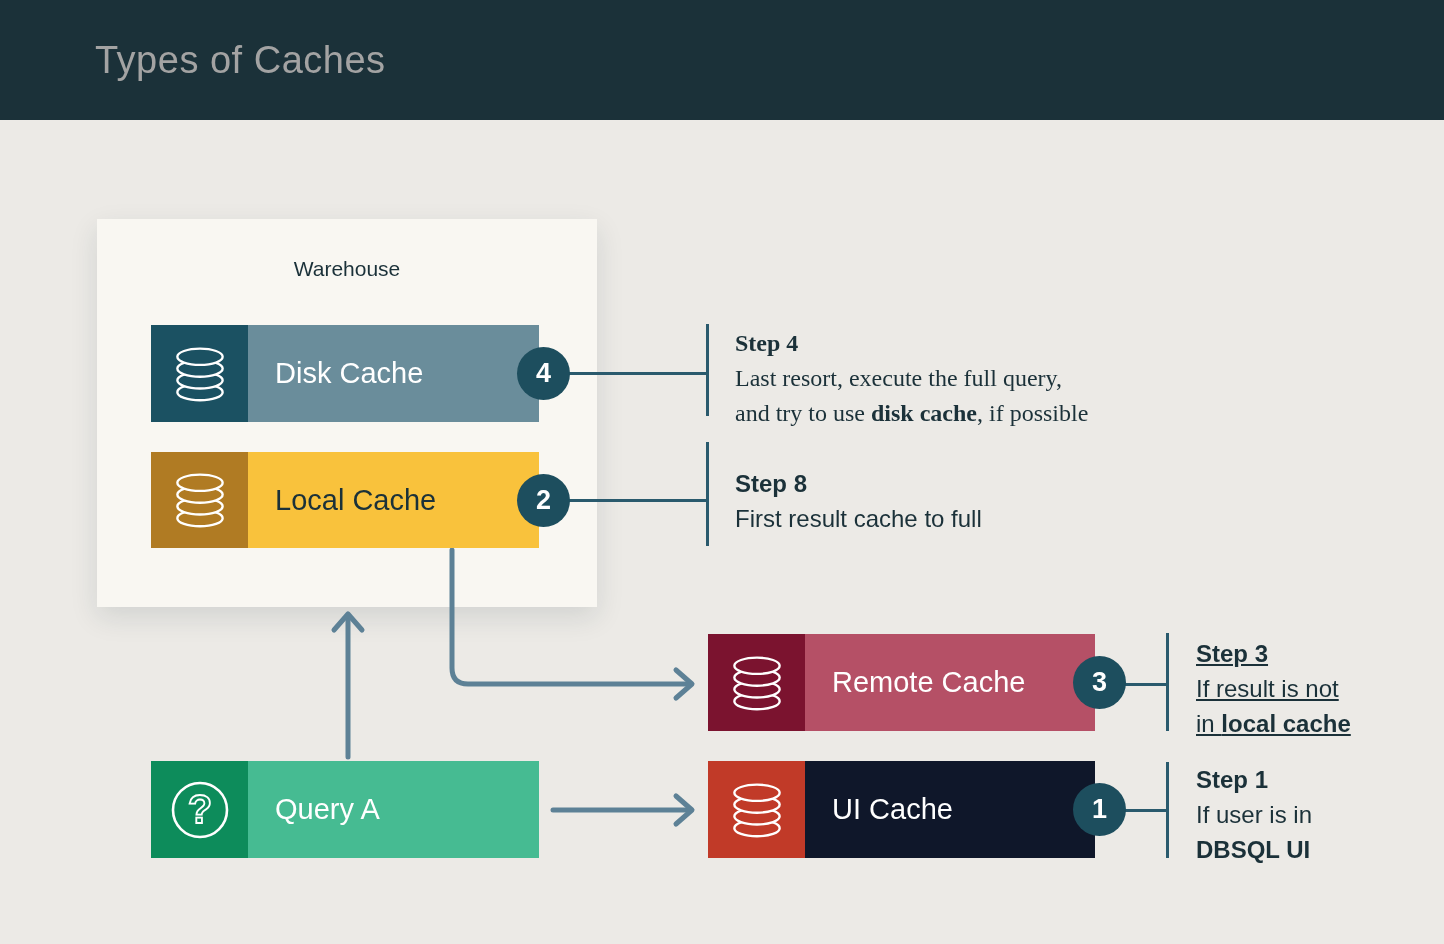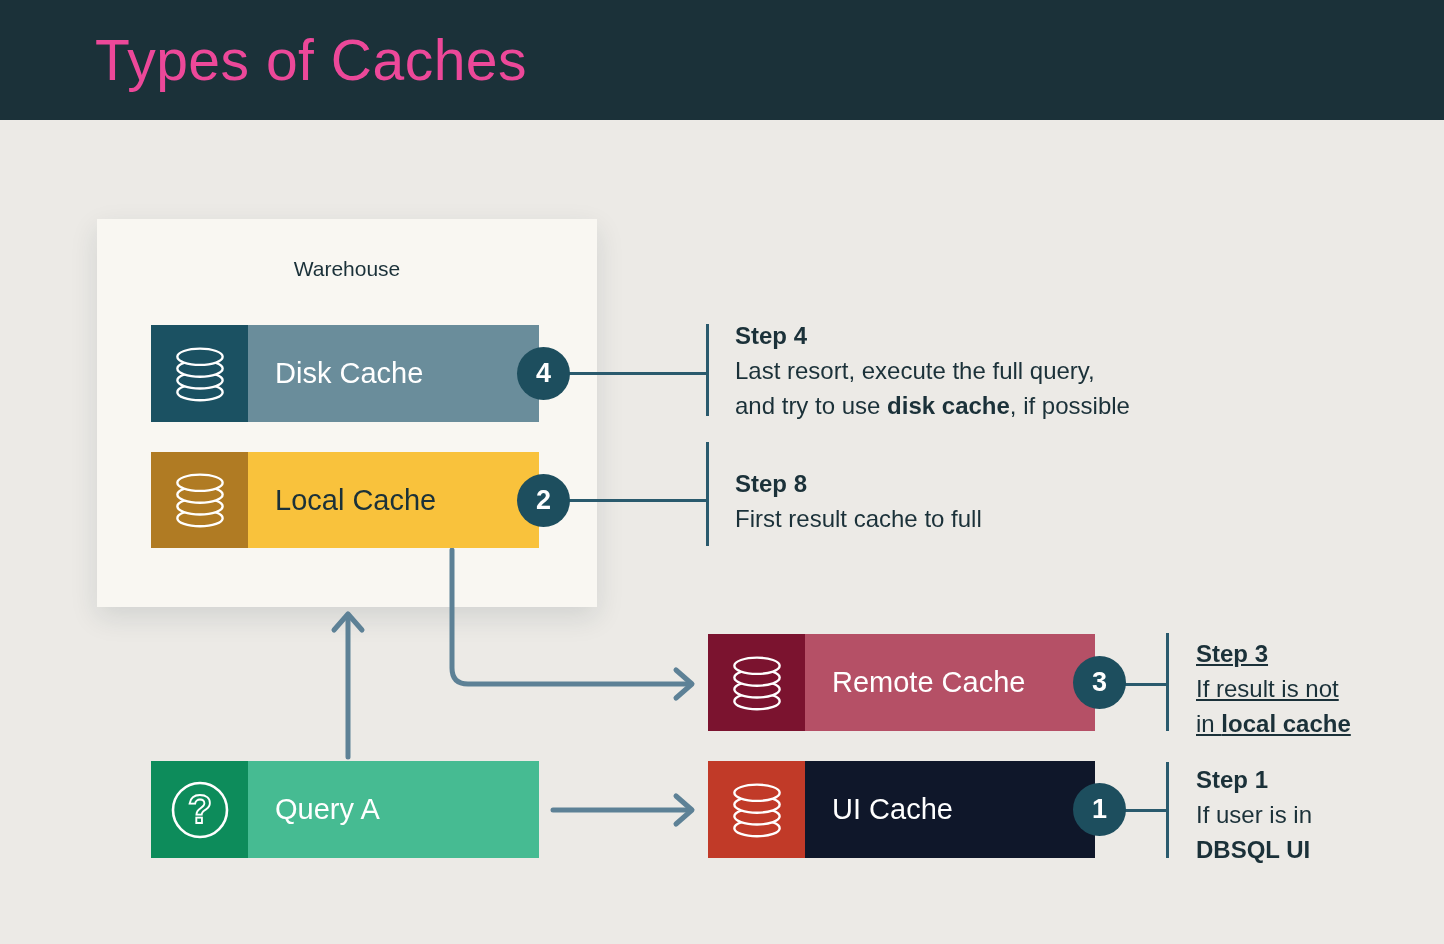--- a/index.html
+++ b/index.html
@@ -8,21 +8,21 @@
     position:relative;width:1444px;height:944px;overflow:hidden;
     background:#eceae6;
     font-family:"Liberation Sans",sans-serif;
   }
   
   .header{
     position:absolute;left:0;top:0;width:1444px;height:120px;
     background:#1b3139;display:flex;align-items:center;
   }
   .header .title{
-    margin-left:95px;color:#ec4899;font-size:57px;font-weight:500;letter-spacing:.5px;
+    margin-left:95px;color:#a3a3a3;font-size:38px;font-weight:500;letter-spacing:.5px;
   }
   
   .warehouse{
     position:absolute;left:97px;top:219px;width:500px;height:388px;
     background:#f9f7f2;box-shadow:0 10px 26px rgba(27,49,57,.12);
   }
   .warehouse-label{
     position:absolute;left:0;top:38px;width:100%;text-align:center;
     color:#1b3139;font-size:21px;
   }
@@ -164,21 +164,21 @@
       <svg width="68" height="68" viewBox="0 0 68 68">
         <circle cx="34" cy="34" r="27" stroke="#ffffff" stroke-width="2.6" fill="none"></circle>
         <text x="34" y="47" text-anchor="middle" font-family="Liberation Sans, sans-serif" font-size="40" font-weight="bold" fill="none" stroke="#ffffff" stroke-width="1.8">?</text>
       </svg>
     </div>
     <div class="row-body" style="background: rgb(70, 187, 146);">
       <span class="row-label" style="color: rgb(255, 255, 255);">Query A</span>
     </div>
   </div>
 
-  <div class="step" style="left:735px;top:318px;">
+  <div class="step" style="left:735px;top:326px;font-family:Liberation Serif, serif;">
     <div class="step-title">Step 4</div>
     <div class="step-lines">
         <div class="step-line"><span>Last resort, execute the full query,</span></div>
         <div class="step-line"><span>and try to use </span><span class="b">disk cache</span><span>, if possible</span></div>
       </div>
   </div>
   <div class="step" style="left:735px;top:466px;">
     <div class="step-title">Step 8</div>
     <div class="step-lines">
         <div class="step-line"><span>First result cache to full</span></div>

